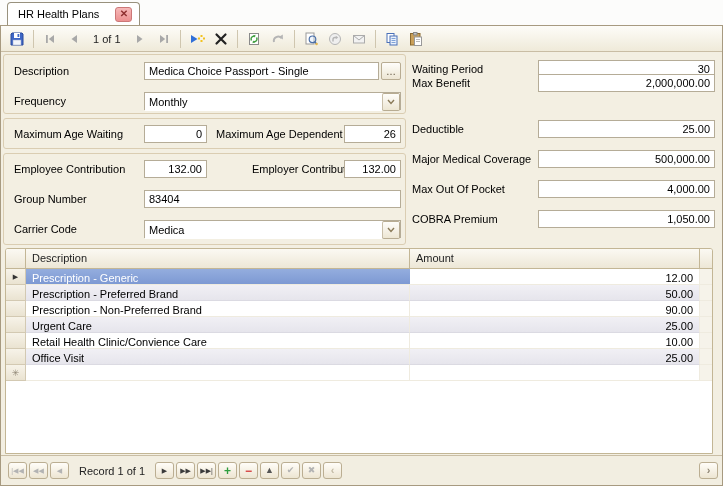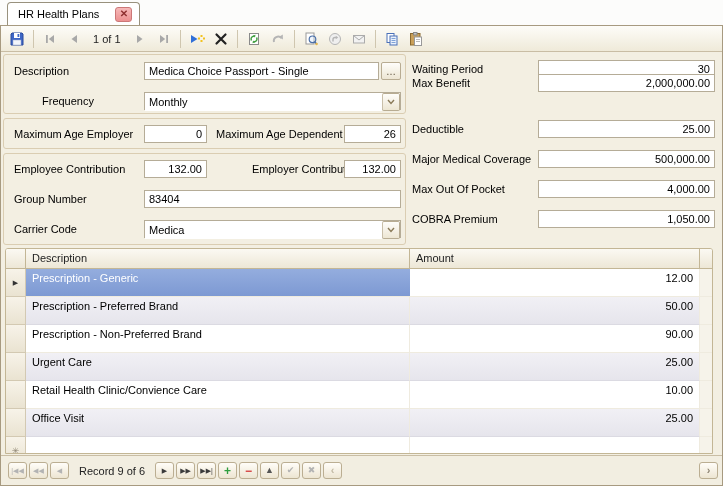--- a/index.html
+++ b/index.html
@@ -45,21 +45,21 @@
 
   
   .grid { position:absolute; left:4px; top:222px; width:708px; height:206px; background:#fff;
           border:1px solid #C3B695; border-radius:3px 3px 0 0; overflow:hidden; }
   .ghead { display:flex; height:20px; background:linear-gradient(#FBF9F3,#EDE7D6); border-bottom:1px solid #C3B695; }
   .gsel-h { width:20px; border-right:1px solid #C3B695; }
   .gh { line-height:19px; padding-left:6px; color:#222; }
   .gh-desc { width:384px; border-right:1px solid #C3B695; }
   .gh-amt  { width:290px; border-right:1px solid #C3B695; }
   .gh-fill { flex:1; }
-  .grow { display:flex; height:28px; }
+  .grow { display:flex; height:16px; }
   .gsel { width:20px; background:linear-gradient(#F7F3E9,#EAE3D1); border-right:1px solid #D3C9B2;
           border-bottom:1px solid #D3C9B2; display:flex; align-items:center; justify-content:center; }
   .cur { font-size:7px; color:#333; }
   .star { font-size:9px; color:#8F8674; }
   .gc { line-height:19px; padding:0 6px; white-space:nowrap; overflow:hidden; border-bottom:1px solid #EFEBDF; }
   .gc-desc { width:384px; border-right:1px solid #EFEBDF; }
   .gc-amt  { width:290px; text-align:right; border-right:1px solid #EFEBDF; }
   .gc-fill { flex:1; background:#F6F3EA; border-bottom:1px solid #EFEBDF; }
   .grow.alt .gc { background:linear-gradient(#F1F0F5,#E6E5EC); border-bottom:1px solid #DBDAE2; }
   .gc-desc.sel { background:linear-gradient(#94ADDE,#7D99D3); color:#fff; border-right:none; }
@@ -211,35 +211,35 @@
       <div class="prow" style="top:7px;">
         <span class="plabel" style="left:10px;">Description</span>
         <span class="pfield" style="left:140px;width:257px;">
           <input class="fin" readonly="" value="Medica Choice Passport - Single" style="">
           <span class="fbtn">
               <span>…</span>
             </span>
         </span>
       </div>
       <div class="prow" style="top:37px;">
-        <span class="plabel" style="left:10px;margin-left:28px;">Frequency</span>
+        <span class="plabel" style="left:10px;">Frequency</span>
         <span class="pfield combo" style="left:140px;width:257px;">
           <input class="fin" readonly="" value="Monthly" style="">
           <span class="fbtn inside">
               <svg width="8" height="6">
                 <path d="M1 1 L4 4.5 L7 1" stroke="#8A7A58" stroke-width="1.4" fill="none"></path>
               </svg>
             </span>
         </span>
       </div>
     </div>
 
     <div class="panel" style="top:92px;height:31px;">
       <div class="prow" style="top:6px;">
-        <span class="plabel" style="left:10px;">Maximum Age Employer</span>
+        <span class="plabel" style="left:10px;">Maximum Age Waiting</span>
         <span class="pfield" style="left:140px;width:63px;">
           <input class="fin num" readonly="" value="0" style="">
         </span>
         <span class="plabel" style="left:212px;">Maximum Age Dependent</span>
         <span class="pfield" style="left:340px;width:57px;">
           <input class="fin num" readonly="" value="26" style="">
         </span>
       </div>
     </div>
 
@@ -368,21 +368,21 @@
     <div class="navbar">
       <span class="nbtn dis">
           <span>|◀◀</span>
         </span>
       <span class="nbtn dis">
           <span>◀◀</span>
         </span>
       <span class="nbtn dis">
           <span>◀</span>
         </span>
-      <span class="ntext">Record 9 of 6</span>
+      <span class="ntext">Record 1 of 1</span>
       <span class="nbtn">
           <span>▶</span>
         </span>
       <span class="nbtn">
           <span>▶▶</span>
         </span>
       <span class="nbtn">
           <span>▶▶|</span>
         </span>
       <span class="nbtn">

